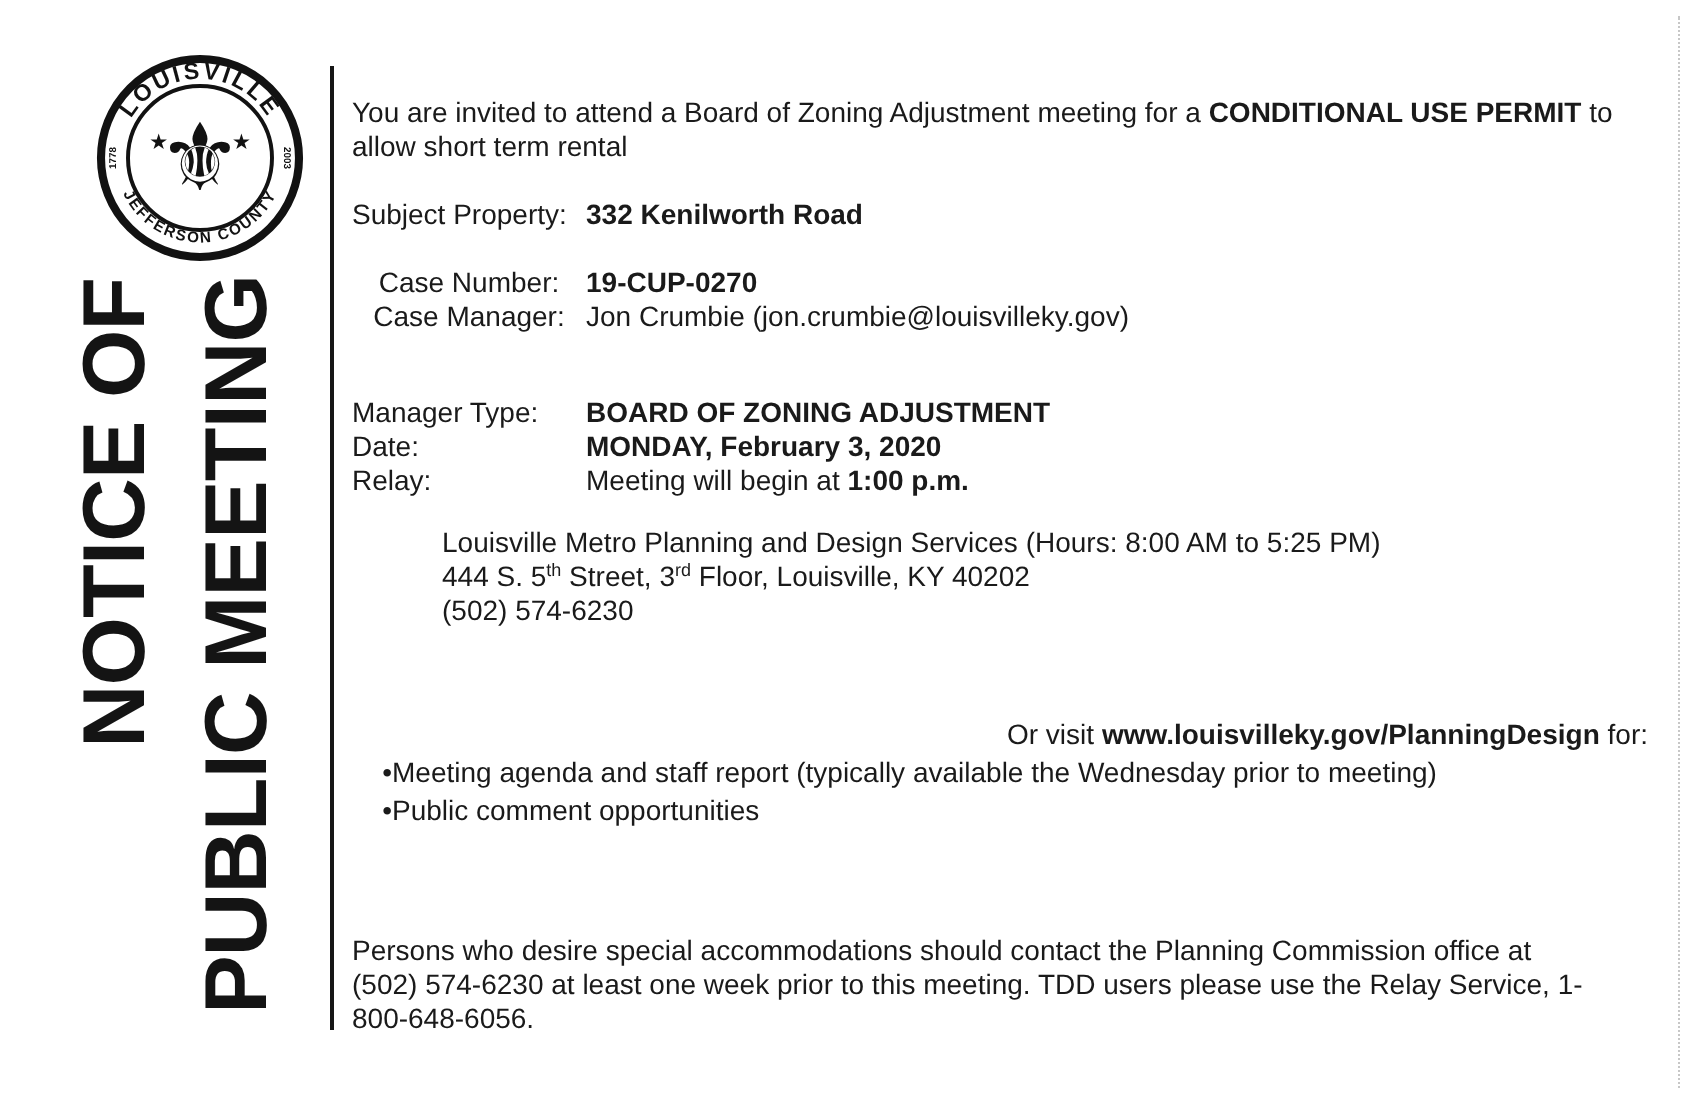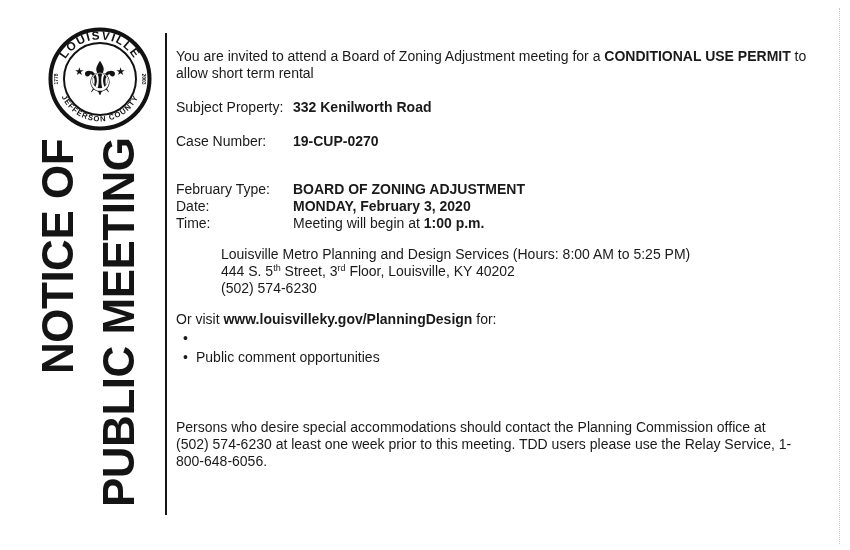--- a/index.html
+++ b/index.html
@@ -43,28 +43,28 @@
   }
   .content b { font-weight:bold; }
   .prewrap { white-space:pre-line; }
 
   .intro { margin-top:32px; }
 
   .row { display:flex; }
   .row .label { flex:0 0 117px; }
   .subject { margin-top:17px; }
 
-  .case-block { margin-top:17px; }
+  .case-block { margin-top:17px;text-align:center; }
   .meeting-block { margin-top:31px; }
 
   .docs-block { margin-top:14px; }
   .docs-indent { padding-left:45px; }
   sup.ord { font-size:9px; vertical-align:5px; line-height:0; }
 
-  .website-block { margin-top:14px; }
+  .website-block { margin-top:45px;text-align:right; }
   .bullet-row { display:flex; margin-top:2px; }
   .bullet-row .dot { flex:0 0 20px; padding-left:7px; }
 
   .accommodations { margin-top:53px; }
 </style>
 </head>
 <body>
 
 <div class="page">
 
@@ -103,47 +103,52 @@
     <div class="row subject">
       <span class="label">Subject Property:</span>
       <b>332 Kenilworth Road</b>
     </div>
 
     <div class="case-block">
       <div class="row">
         <span class="label">Case Number:</span>
         <b>19-CUP-0270</b>
       </div>
+      <div class="row">
+        <span class="label">Case Manager:</span>
+        <span>Jon Crumbie (jon.crumbie@louisvilleky.gov)</span>
+      </div>
     </div>
 
     <div class="meeting-block">
       <div class="row">
-        <span class="label">February Type:</span>
+        <span class="label">Manager Type:</span>
         <b>BOARD OF ZONING ADJUSTMENT</b>
       </div>
       <div class="row">
         <span class="label">Date:</span>
         <b>MONDAY, February 3, 2020</b>
       </div>
       <div class="row">
-        <span class="label">Time:</span>
+        <span class="label">Relay:</span>
         <span><span>Meeting will begin at </span><b>1:00 p.m.</b></span>
       </div>
     </div>
 
     <div class="docs-block">
       <div class="docs-indent">Louisville Metro Planning and Design Services (Hours: 8:00 AM to 5:25 PM)</div>
       <div class="docs-indent"><span>444 S. 5</span><sup class="ord">th</sup><span> Street, 3</span><sup class="ord">rd</sup><span> Floor, Louisville, KY 40202</span></div>
       <div class="docs-indent">(502) 574-6230</div>
     </div>
 
     <div class="website-block">
       <div><span>Or visit </span><b>www.louisvilleky.gov/PlanningDesign</b><span> for:</span></div>
       <div class="bullet-row">
         <span class="dot">•</span>
+        <span>Meeting agenda and staff report (typically available the Wednesday prior to meeting)</span>
       </div>
       <div class="bullet-row">
         <span class="dot">•</span>
         <span>Public comment opportunities</span>
       </div>
     </div>
 
     <p class="accommodations prewrap">Persons who desire special accommodations should contact the Planning Commission office at
 (502) 574-6230 at least one week prior to this meeting. TDD users please use the Relay Service, 1-
 800-648-6056.</p>

